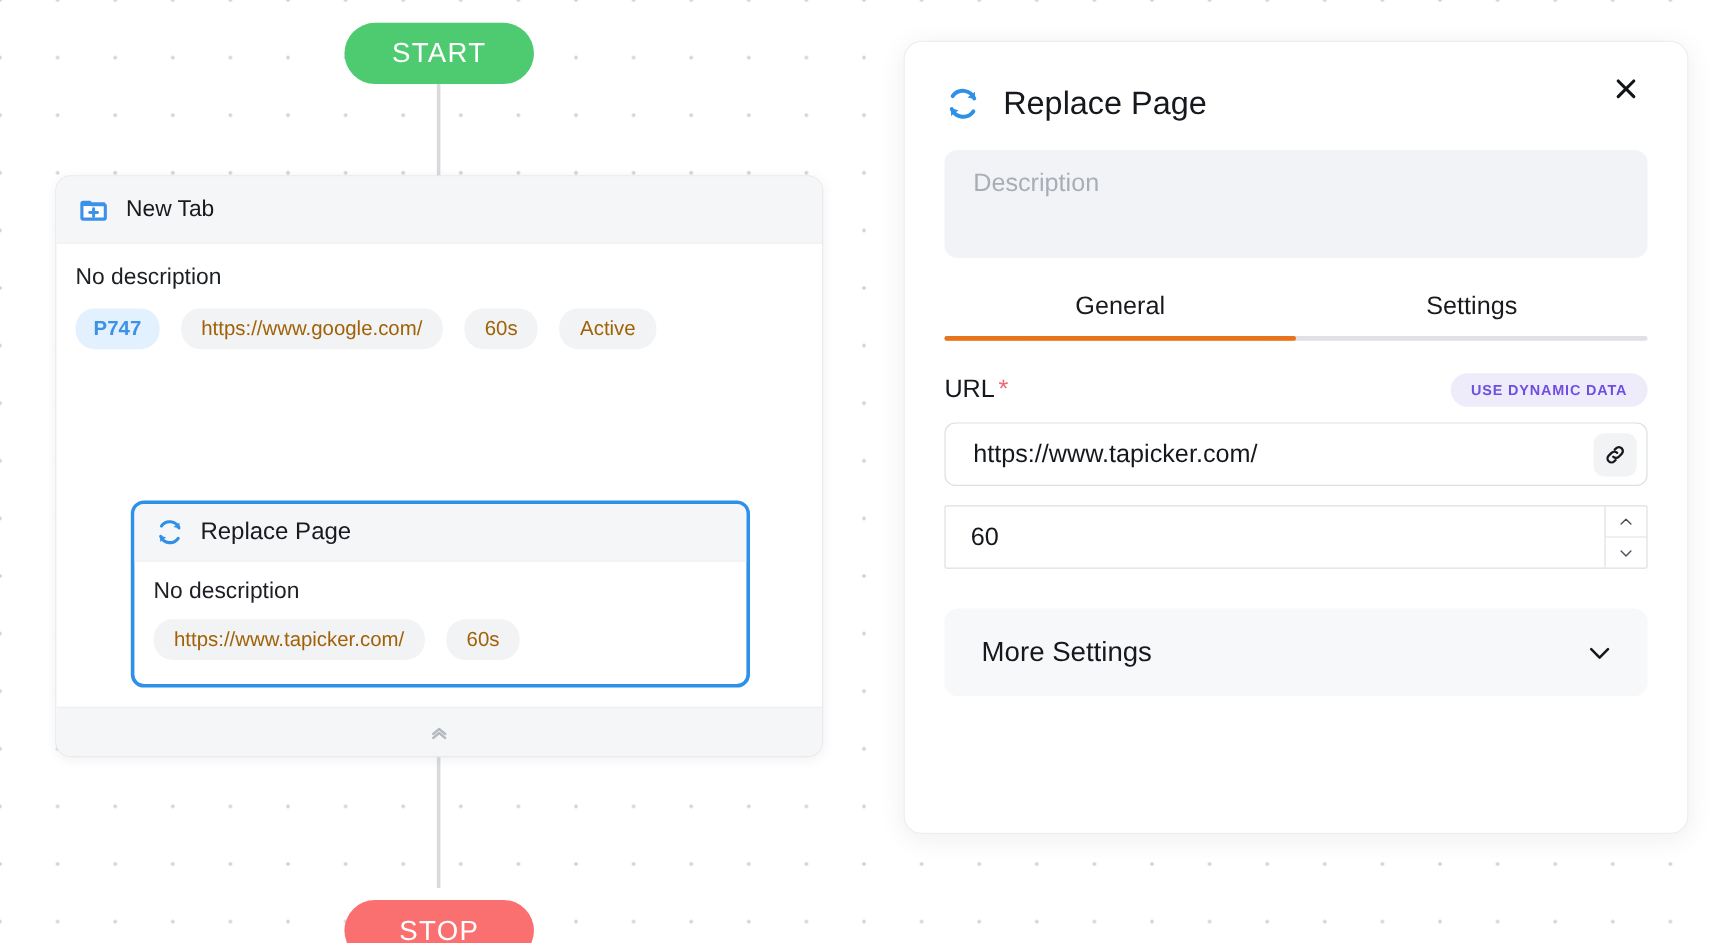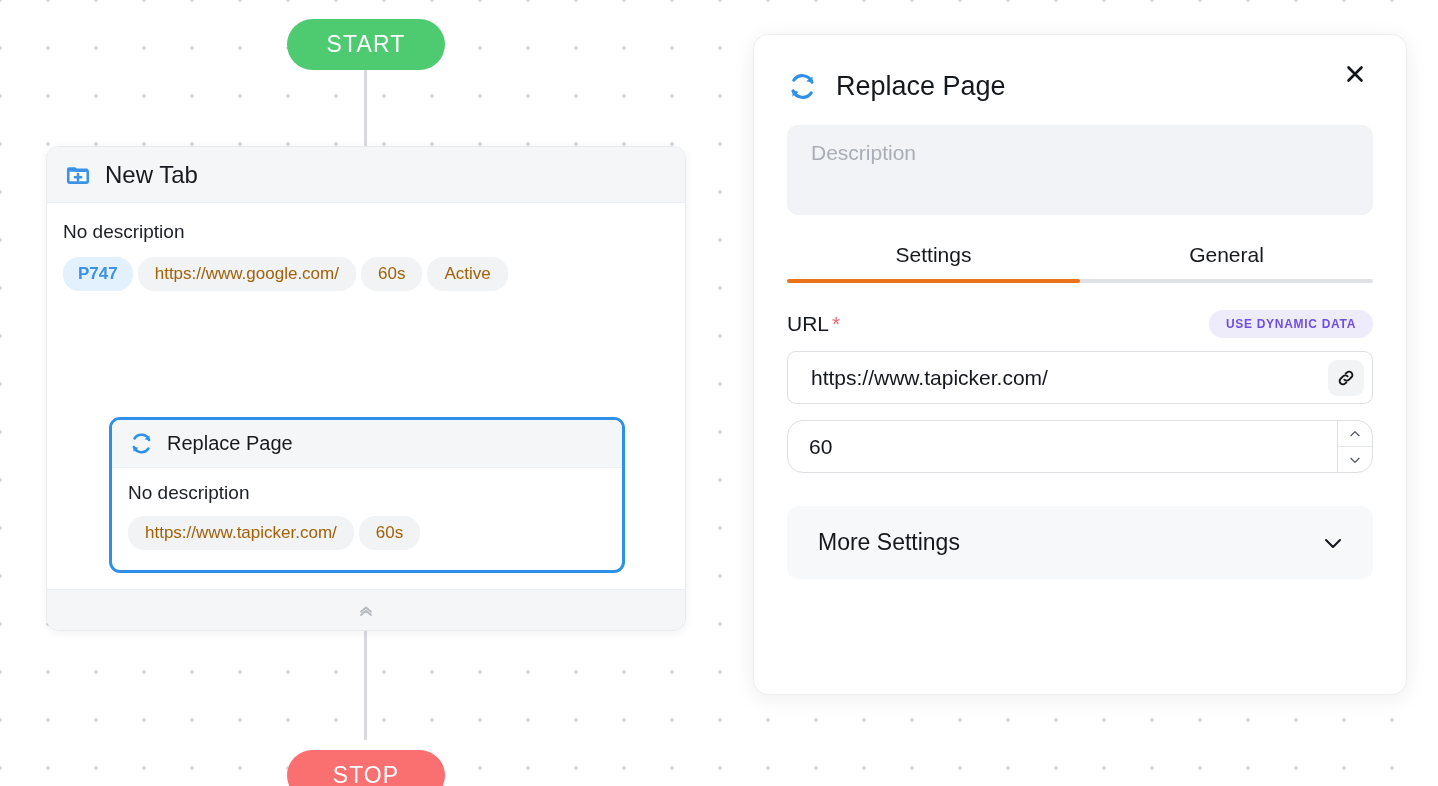--- a/index.html
+++ b/index.html
@@ -70,34 +70,34 @@
   .group-head {
     height: 56px;
     background: #f5f6f8;
     border-bottom: 1px solid #edeef1;
     display: flex;
     align-items: center;
     padding: 0 0 0 18px;
     gap: 14px;
   }
   .group-title {
-    font-size: 24px;
+    font-size: 19px;
     color: #171a1f;
   }
   .group-body {
     padding: 18px 0 0 16px;
     position: relative;
     height: 402px;
   }
   .desc-text {
     font-size: 19px;
     color: #1c1f24;
     margin: 0 0 14px 0;
   }
-  .chips { display: flex; gap: 5px; align-items: flex-start; flex-wrap: wrap; }
+  .chips { display: flex; gap: 18px; align-items: flex-start; flex-wrap: wrap; }
   .chip {
     background: #f1f3f5;
     color: #a16207;
     font-size: 17px;
     border-radius: 16px;
     padding: 7px 17px;
     white-space: nowrap;
   }
   .chip-id {
     background: #e3f0fd;
@@ -270,21 +270,21 @@
     border-radius: 9px;
     background: #f2f3f5;
     display: flex; align-items: center; justify-content: center;
     cursor: pointer;
   }
 
   .num-wrap {
     margin-top: 16px;
     height: 53px;
     border: 1px solid #dcdfe3;
-    border-radius: 16px;
+    border-radius: 2px;
     display: flex;
     align-items: stretch;
     background: #fff;
     overflow: hidden;
   }
   .num-input {
     flex: 1;
     border: none;
     outline: none;
     font-size: 21px;
@@ -404,24 +404,24 @@
         <svg width="24" height="24" viewBox="0 0 24 24" fill="none">
           <path d="M5.5 5.5l13 13M18.5 5.5l-13 13" stroke="#111418" stroke-width="2.6" stroke-linecap="round"></path>
         </svg>
       </span>
     </div>
 
     <textarea class="desc-box" placeholder="Description" style=""></textarea>
 
     <div class="tabs">
       <div class="tab">
+        <span>General</span>
+      </div>
+      <div class="tab">
         <span>Settings</span>
-      </div>
-      <div class="tab">
-        <span>General</span>
       </div>
       <div class="tabs-rail"></div>
       <div class="tabs-ind"></div>
     </div>
 
     <div class="field-row">
       <div class="field-label">
         <span>URL</span><span class="req">*</span>
       </div>
       <div class="dyn-badge">USE DYNAMIC DATA</div>

